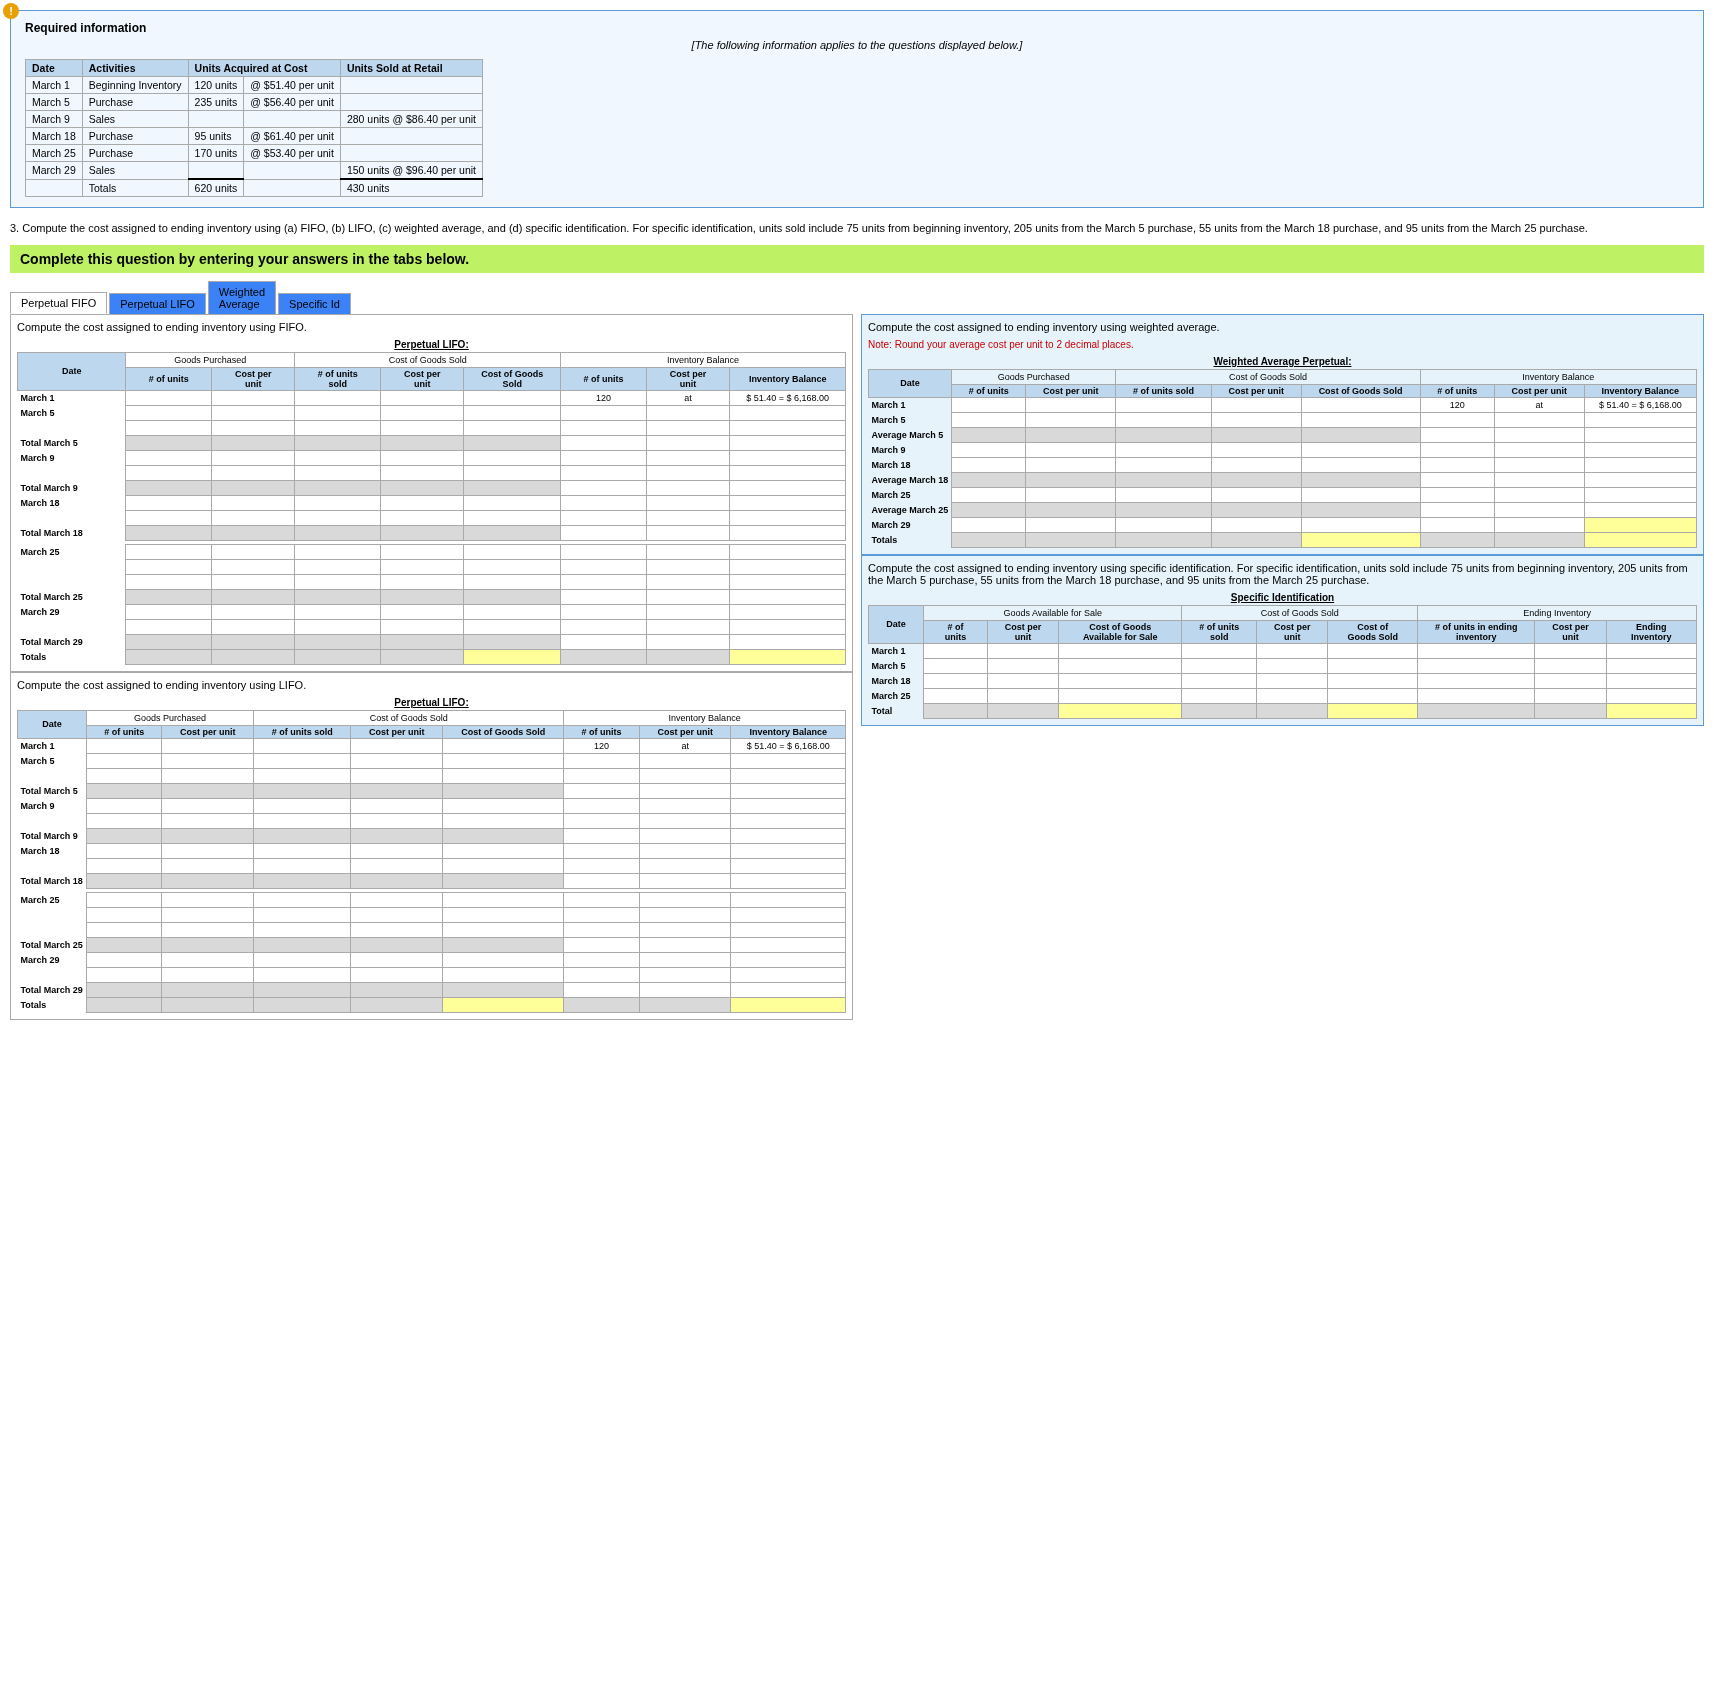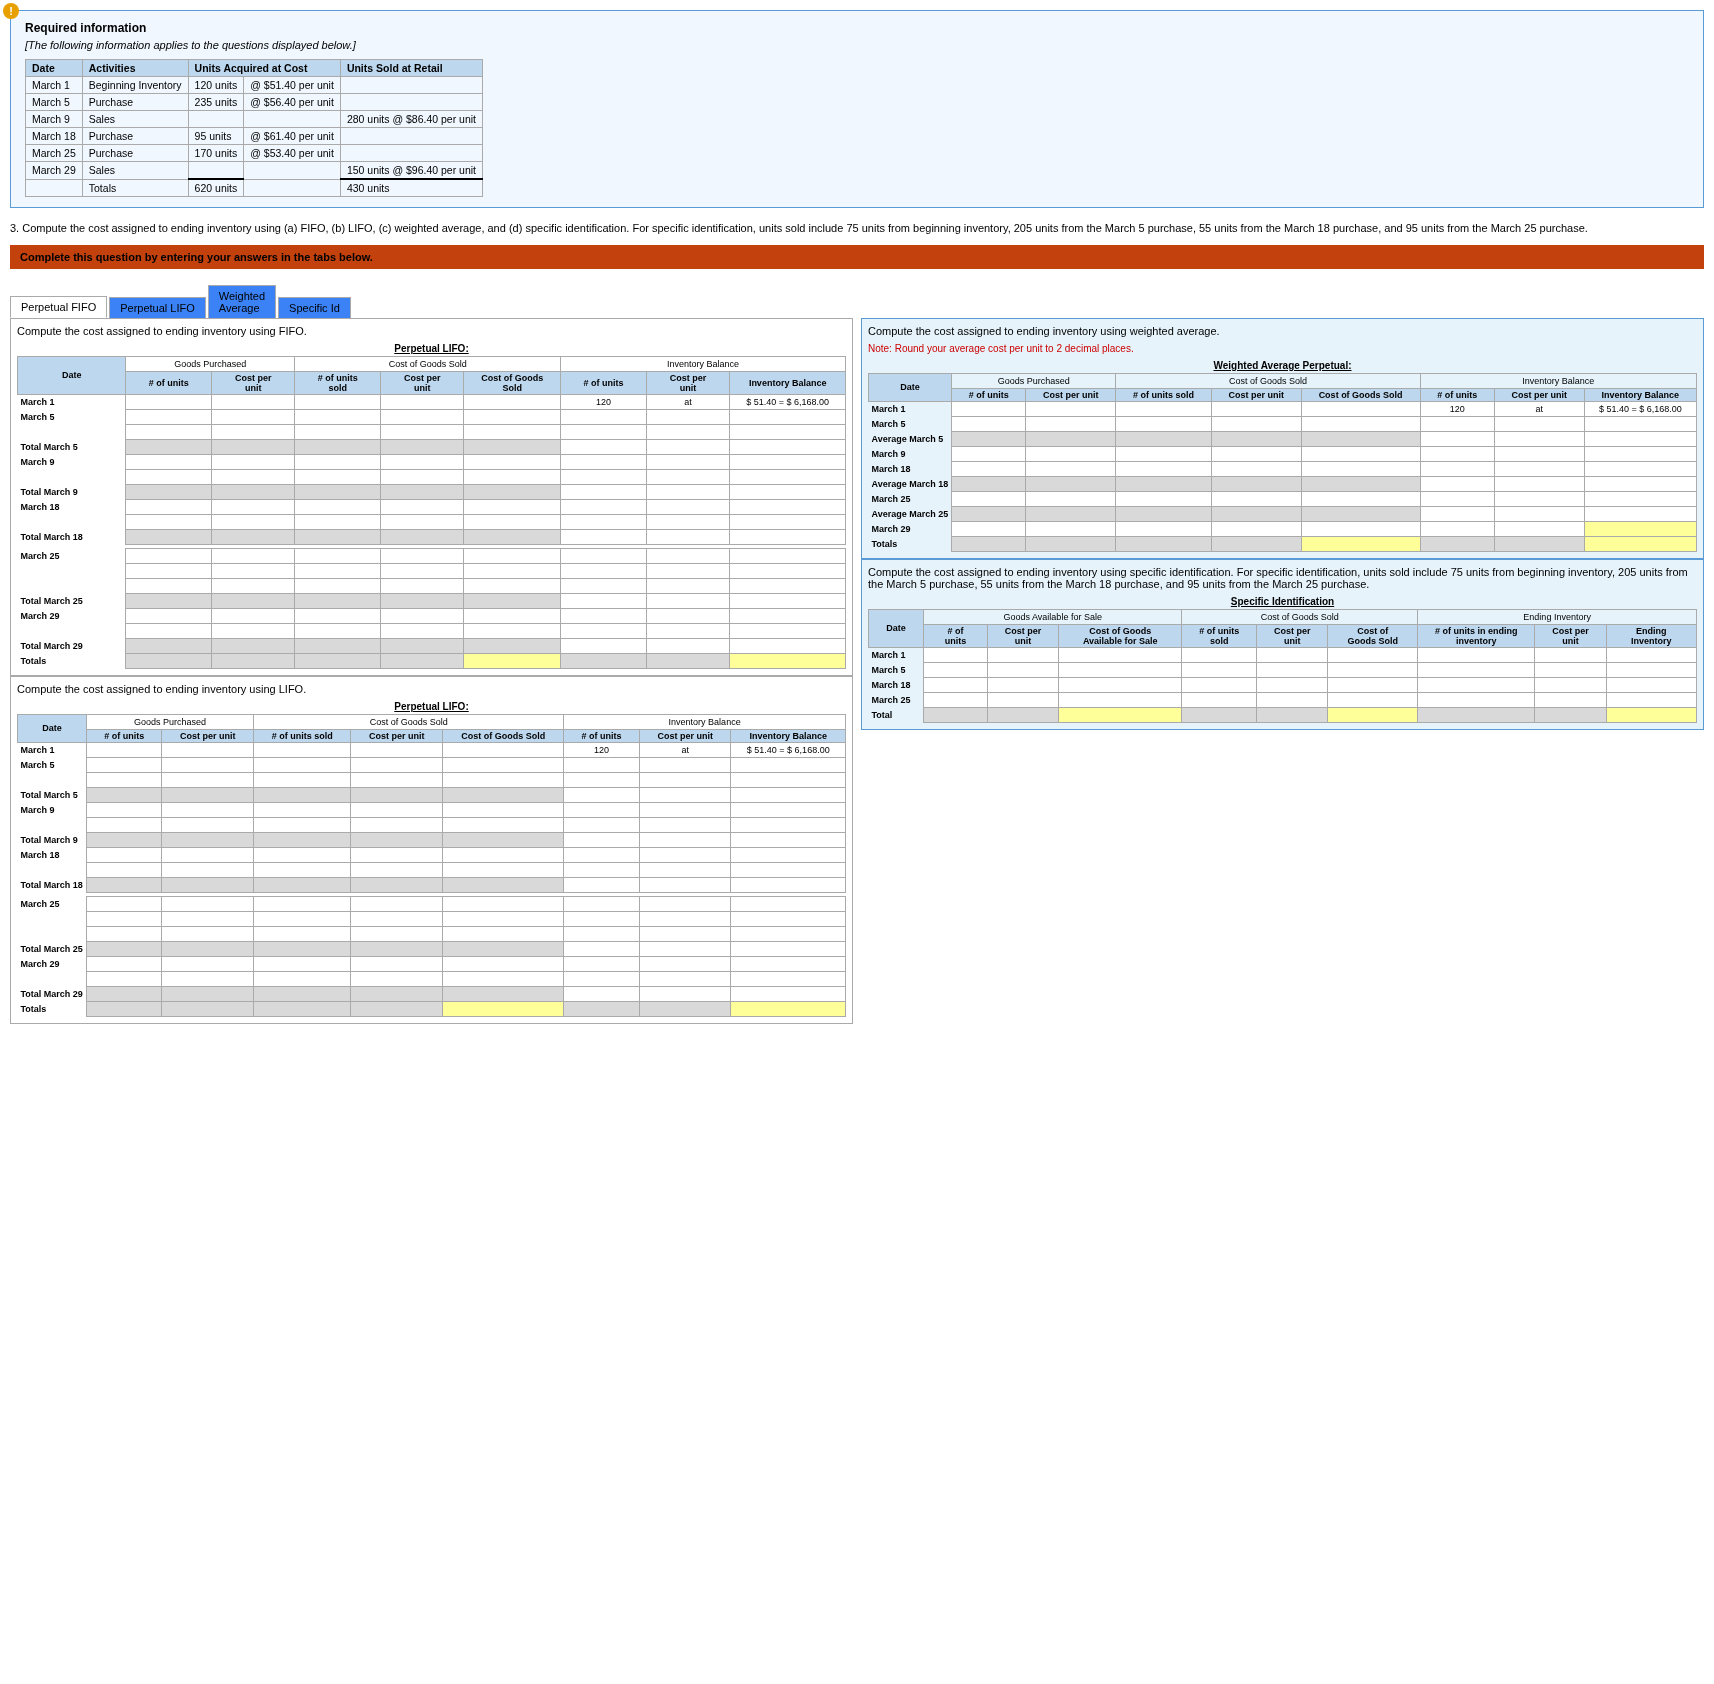--- a/index.html
+++ b/index.html
@@ -21,29 +21,29 @@
       background: #e8a000;
       border-radius: 50%;
       color: white;
       font-weight: bold;
       font-size: 11px;
       display: flex;
       align-items: center;
       justify-content: center;
     }
     .required-info-title { font-weight: bold; font-size: 12px; margin-bottom: 4px; }
-    .required-info-subtitle { font-style: italic; margin-bottom: 8px; font-size: 11px; }
+    .required-info-subtitle { font-style: italic; margin-bottom: 8px; font-size: 11px; text-align: center; }
     .required-info-text { font-size: 11px; margin-bottom: 10px; }
     
     .data-table { border-collapse: collapse; font-size: 10.5px; margin-top: 6px; }
     .data-table th { background: #bdd7ee; border: 1px solid #aaa; padding: 2px 6px; text-align: left; font-size: 10.5px; }
     .data-table td { border: 1px solid #aaa; padding: 2px 6px; font-size: 10.5px; }
     
     .question-text { font-size: 11px; margin-bottom: 8px; line-height: 1.5; }
-    .complete-box { background: #c2410c; padding: 6px 10px; font-weight: bold; font-size: 11px; margin-bottom: 16px; }
+    .complete-box { background: #bef264; padding: 6px 10px; font-weight: bold; font-size: 14px; margin-bottom: 8px; }
     
     .tabs { display: flex; gap: 2px; margin-bottom: 0; align-items: flex-end; }
     .tab {
       border: 1px solid #aaa;
       background: #3b82f6;
       padding: 4px 10px;
       cursor: pointer;
       font-size: 11px;
       border-bottom: none;
     }

